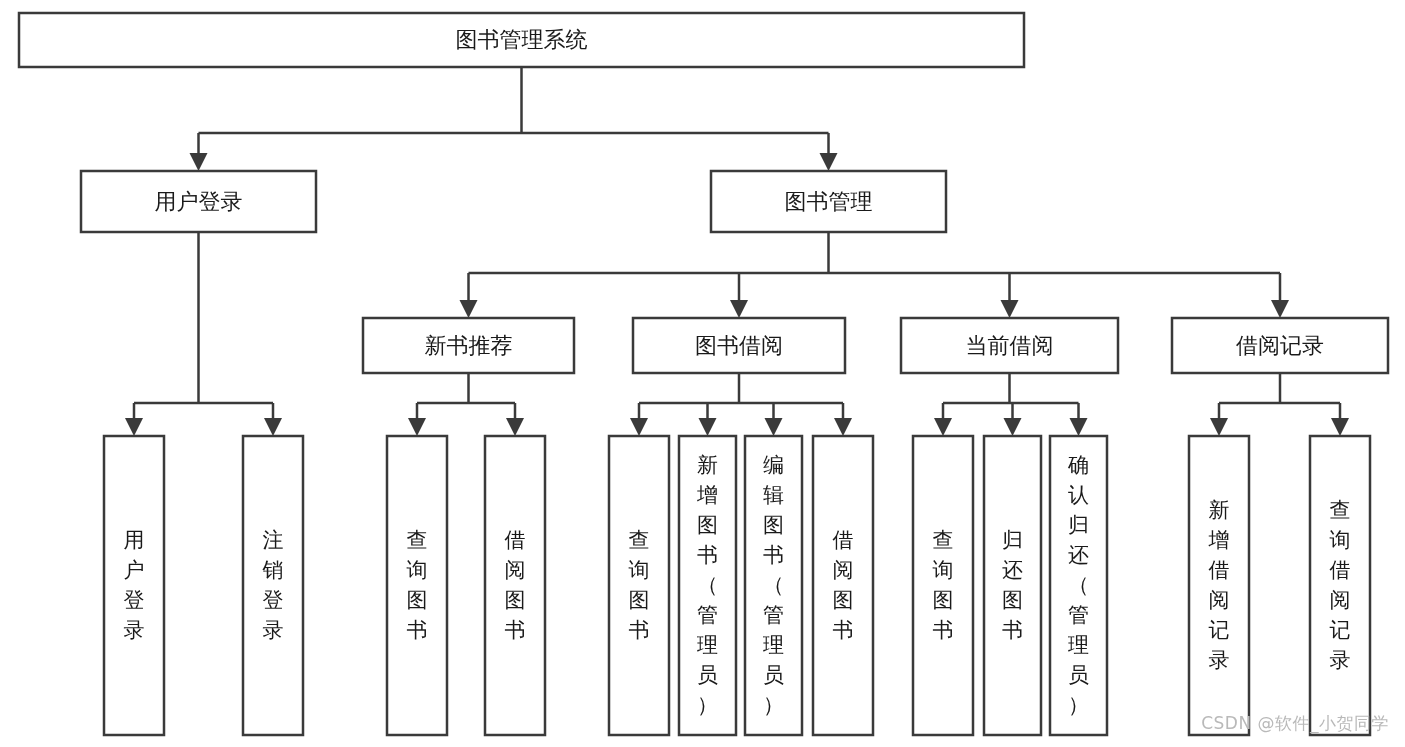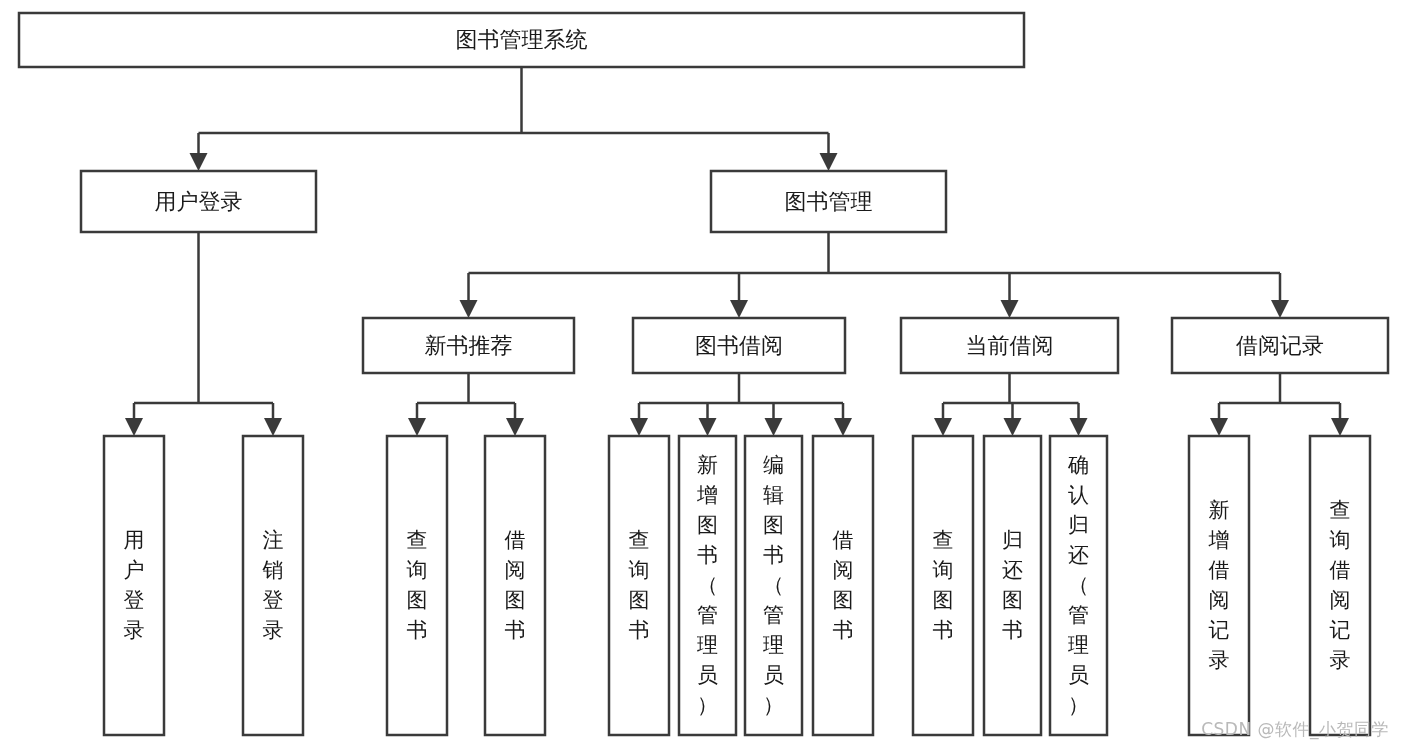--- a/index.html
+++ b/index.html
@@ -50,21 +50,21 @@
     fill: none;
     stroke-linecap: butt;
   }
   .arrow-head {
     fill: #3a3a3a;
     stroke: none;
   }
   .watermark {
     position: absolute;
     right: 16px;
-    bottom: 6px;
+    bottom: 12px;
     font-family: "DejaVu Sans", "Liberation Sans", sans-serif;
     font-size: 17px;
     color: #b9b9b9;
     white-space: nowrap;
     letter-spacing: 0.5px;
     pointer-events: none;
   }
 </style>
 </head>
 <body>

